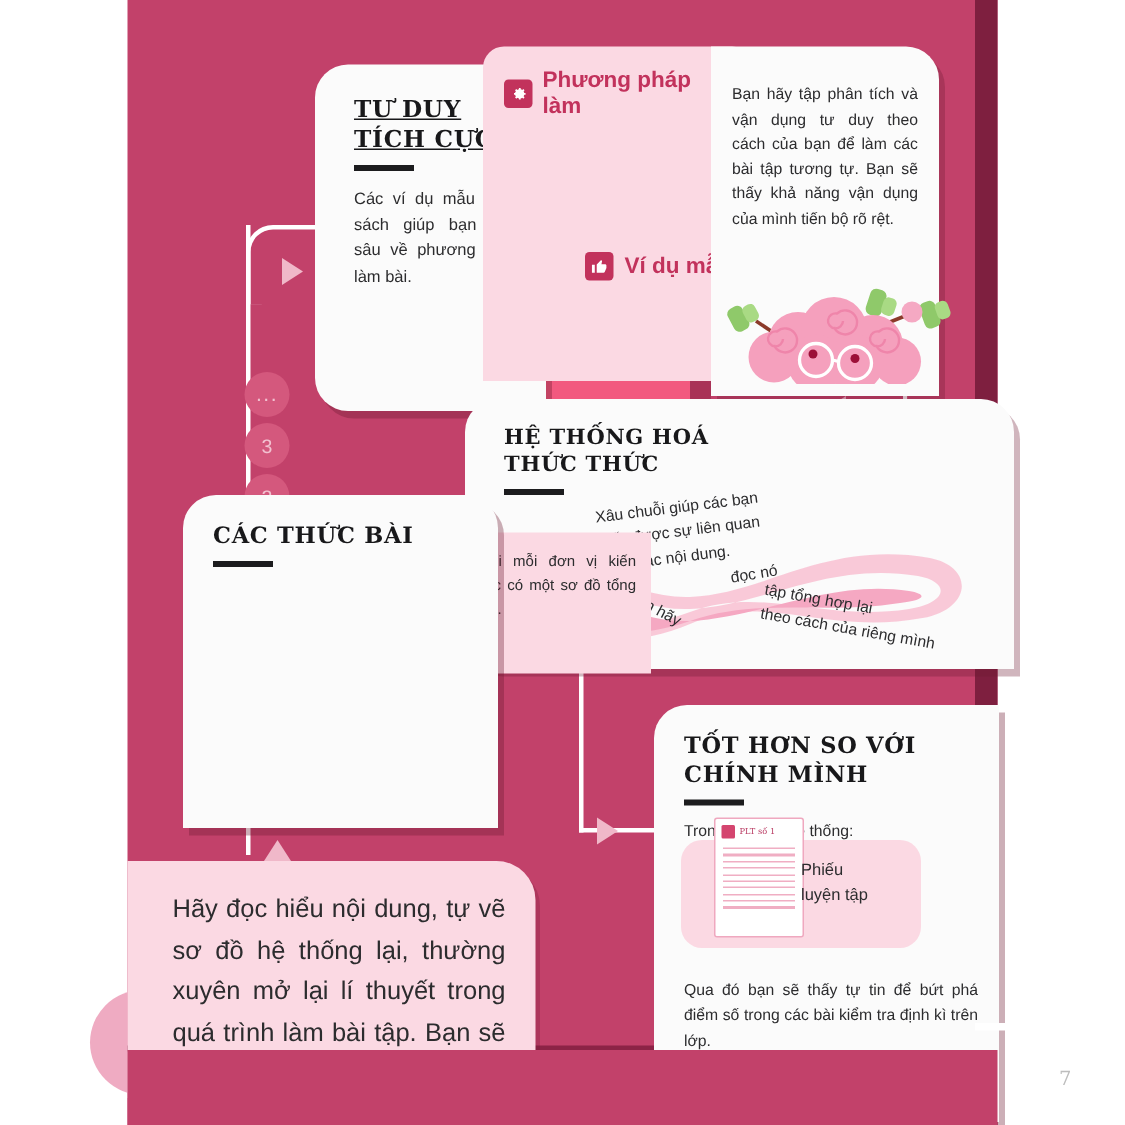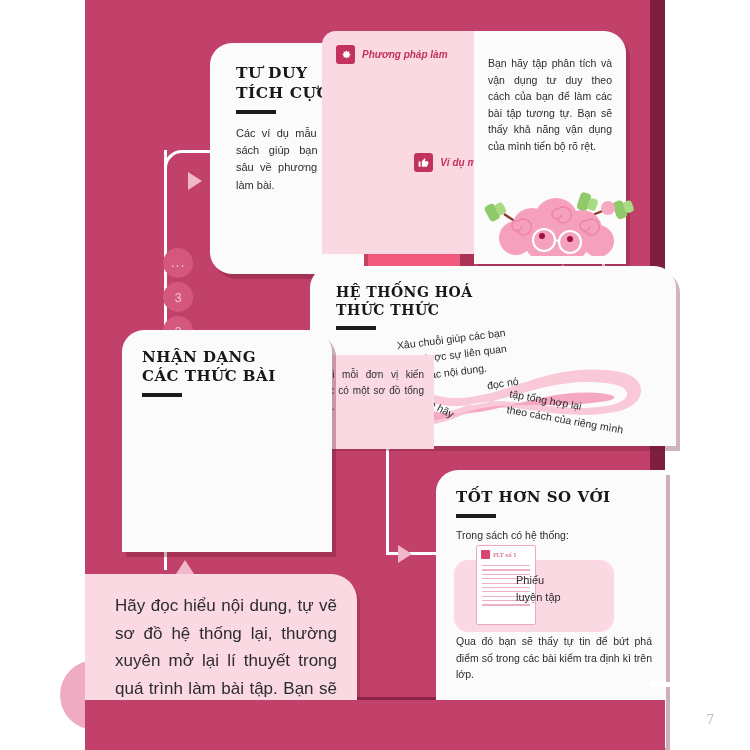--- a/index.html
+++ b/index.html
@@ -36,30 +36,30 @@
   .card-title{font-family:"DejaVu Serif",serif;font-weight:700;color:#18181a;
       letter-spacing:.5px;line-height:1.28;}
   .rule{width:40px;height:4px;background:#1c1c1e;margin:7px 0 11px 0;}
   .body-txt{font-family:"Liberation Sans",sans-serif;color:#2c2c2e;text-align:justify;
       line-height:1.58;}
   .hl{color:#c2325c;font-weight:700;}
 
   
   #card1{left:210px;top:43px;width:112px;height:197px;border-radius:22px 0 0 22px;
       padding:20px 16px 14px 26px;}
-  #card1 .card-title{font-size:15.5px;}
+  #card1 .card-title{font-size:15.5px;text-decoration:underline;}
   #card1 .body-txt{font-size:11px;}
 
   
   #note{position:absolute;left:322px;top:31px;width:152px;height:209px;background:#fbd9e3;
       border-radius:14px 14px 0 0;padding:14px 14px 0 14px;}
   .note-row{display:flex;align-items:center;gap:7px;}
   .ico{width:19px;height:19px;background:#c2325c;border-radius:3px;display:flex;
       align-items:center;justify-content:center;color:#fff;font-size:12px;line-height:1;}
-  .note-label{font-family:"Liberation Sans",sans-serif;color:#c2325c;font-size:10px;font-weight:700;font-style:italic;}
+  .note-label{font-family:"Liberation Sans",sans-serif;color:#c2325c;font-size:15px;font-weight:700;}
   .squiggle{height:8px;margin:7px 2px 0 2px;overflow:hidden;}
 
   
   #card1r{position:absolute;left:474px;top:31px;width:124px;height:209px;background:#fbfbfb;
       border-radius:0 22px 0 0;padding:24px 14px 0 14px;box-shadow:4px 5px 0 rgba(110,25,50,.3);}
   #card1r .body-txt{font-size:10.5px;}
 
   
   .pedestal{position:absolute;left:330px;top:240px;width:130px;height:33px;background:#f2597f;}
   .ped-dark{position:absolute;left:460px;top:240px;width:14px;height:33px;background:#a93257;}
@@ -88,21 +88,21 @@
       color:#2c2c2e;line-height:1.62;text-align:justify;}
   #bub-left{left:300px;top:355px;width:110px;height:82px;border-radius:16px 0 0 16px;
       padding:12px 10px 0 14px;font-size:10px;}
   #bub-bottomleft{left:85px;top:574px;width:222px;height:140px;border-radius:0 26px 26px 0;
       padding:18px 20px 0 30px;font-size:17px;box-shadow:3px 4px 0 rgba(110,25,50,.25);}
   #bub-lamde{left:352px;top:628px;width:132px;height:76px;border-radius:16px 0 0 16px;
       padding:10px 8px 0 14px;font-size:10.2px;text-align:left;}
   #bub-phieu{position:absolute;left:454px;top:560px;width:160px;height:72px;background:#fbd9e3;
       border-radius:14px 14px 14px 14px;}
 
-  .phieu-label{position:absolute;left:516px;top:572px;width:70px;
+  .phieu-label{position:absolute;left:534px;top:572px;width:70px;
       font-family:"Liberation Sans",sans-serif;font-size:11px;color:#2c2c2e;line-height:1.5;}
 
   
   .sheet{position:absolute;left:476px;top:545px;width:58px;height:78px;background:#fff;
       border:1.5px solid #efa8bf;border-radius:2px;}
   .sheet .tag{display:flex;align-items:center;gap:3px;padding:4px 0 0 4px;}
   .sheet .tagbox{width:9px;height:9px;background:#d4456f;border-radius:1px;}
   .sheet .tagtxt{font-family:"DejaVu Serif",serif;font-size:5.5px;color:#b93a62;}
   .sheet .ln{height:1.2px;background:#f0aec3;margin:3.2px 5px 0 5px;}
 
@@ -310,31 +310,31 @@
               font-family:'Liberation Sans',sans-serif;font-size:10.5px;color:#2c2c2e;line-height:1.5;">
     <div>tập tổng hợp lại</div>
     <div>theo cách của riêng mình</div>
   </div>
 
   <div id="bub-left" class="bubble">
     <span>Cuối mỗi đơn vị kiến thức có một sơ đồ tổng hợp.</span>
   </div>
 
   <div id="card3" class="card">
-    <div class="card-title">NHẬN DẠNG</div>
     <div class="card-title">CÁC THỨC BÀI</div>
     <div class="rule"></div>
   </div>
 
   <div id="bub-bottomleft" class="bubble">
     <span>Hãy đọc hiểu nội dung, tự vẽ sơ đồ hệ thống lại, thường xuyên mở lại lí thuyết trong quá trình làm bài tập. Bạn sẽ thấy mình đã thuộc lúc nào không hay.</span>
   </div>
 
   <div id="card4" class="card">
     <div class="card-title">TỐT HƠN SO VỚI</div>
+    <div class="card-title">CHÍNH MÌNH</div>
     <div class="rule"></div>
     <div class="lead">Trong sách có hệ thống:</div>
     <div style="height:84px;"></div>
     <div class="body-txt">Qua đó bạn sẽ thấy tự tin để bứt phá điểm số trong các bài kiểm tra định kì trên lớp.</div>
   </div>
 
   <div id="bub-phieu"></div>
 
   <div class="sheet">
     <div class="tag">

